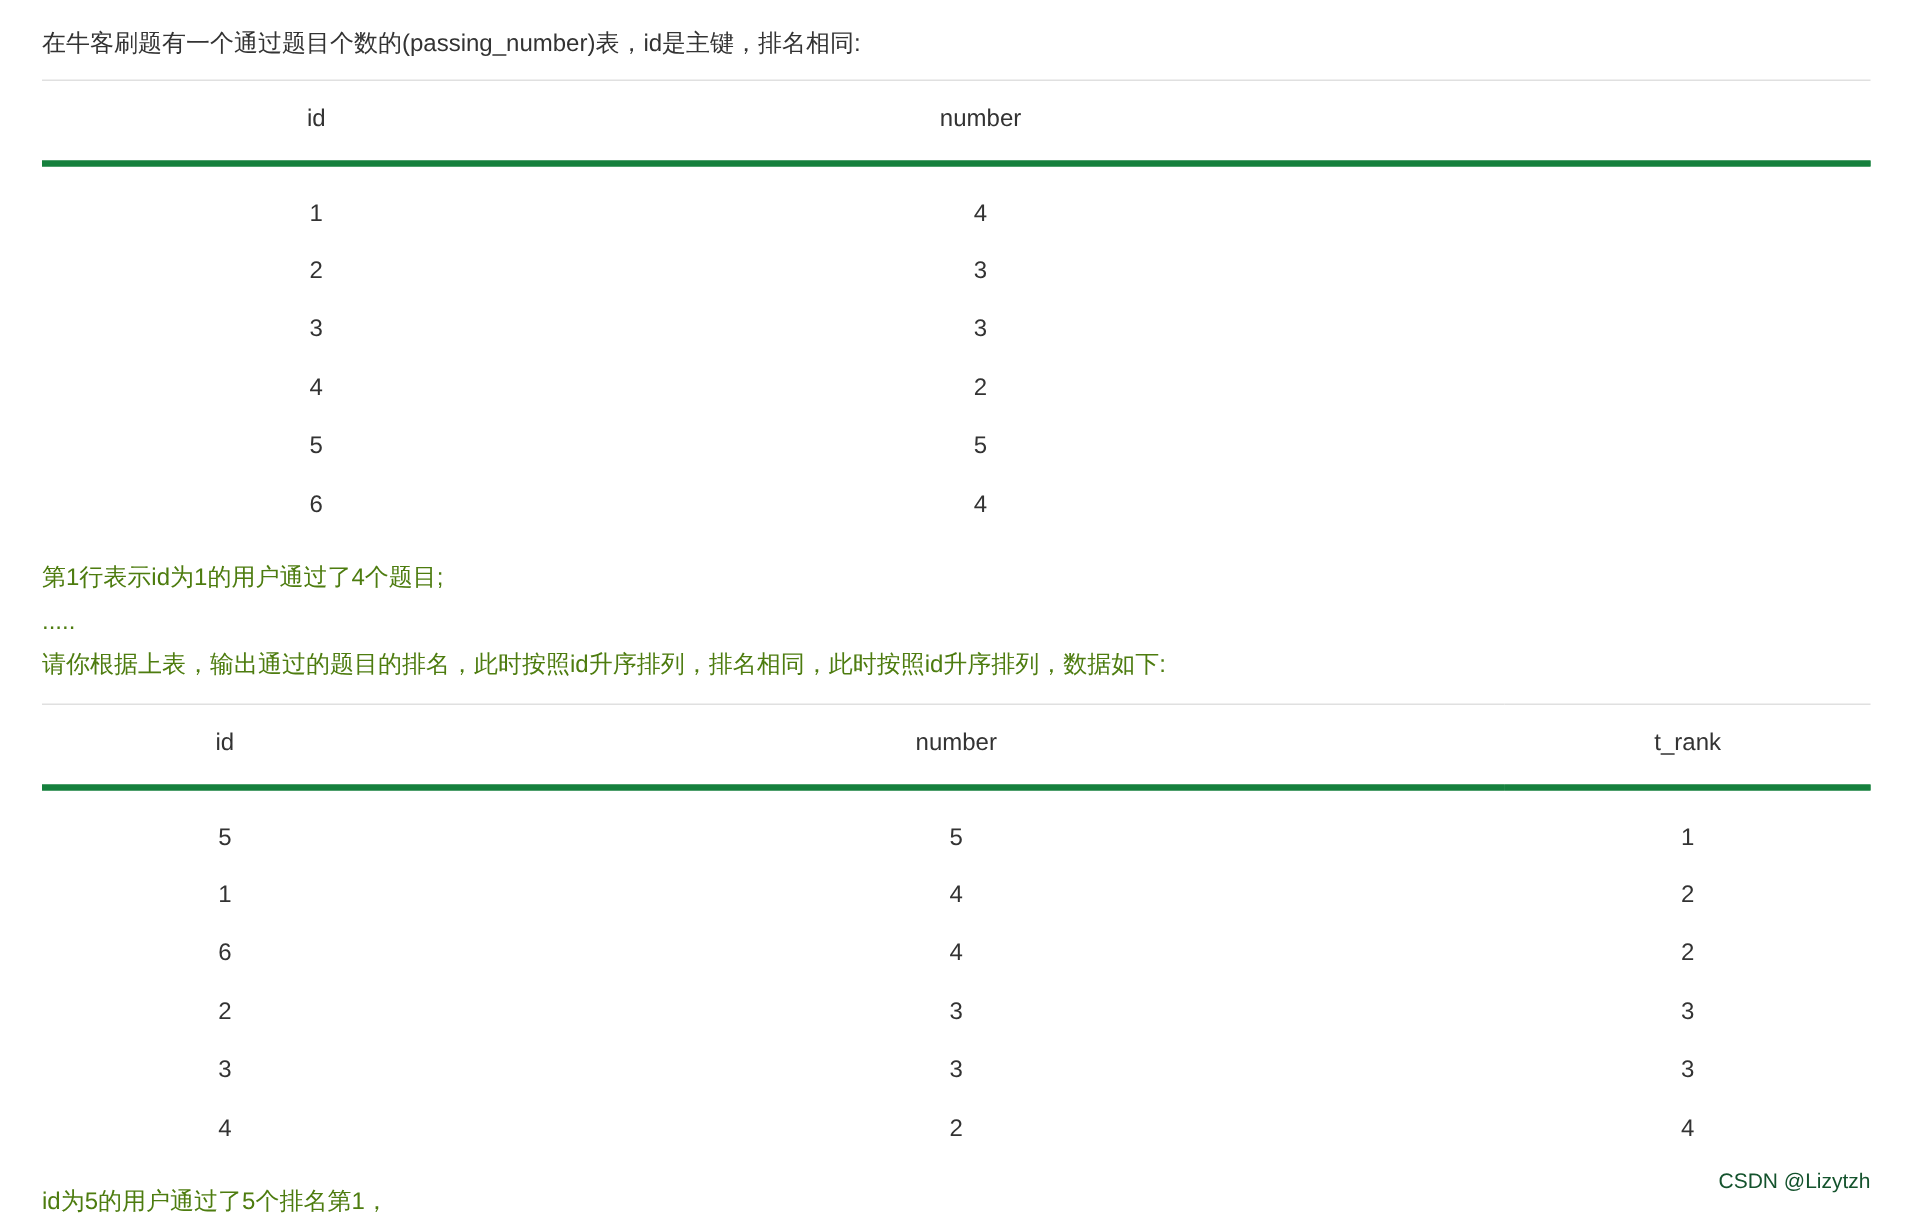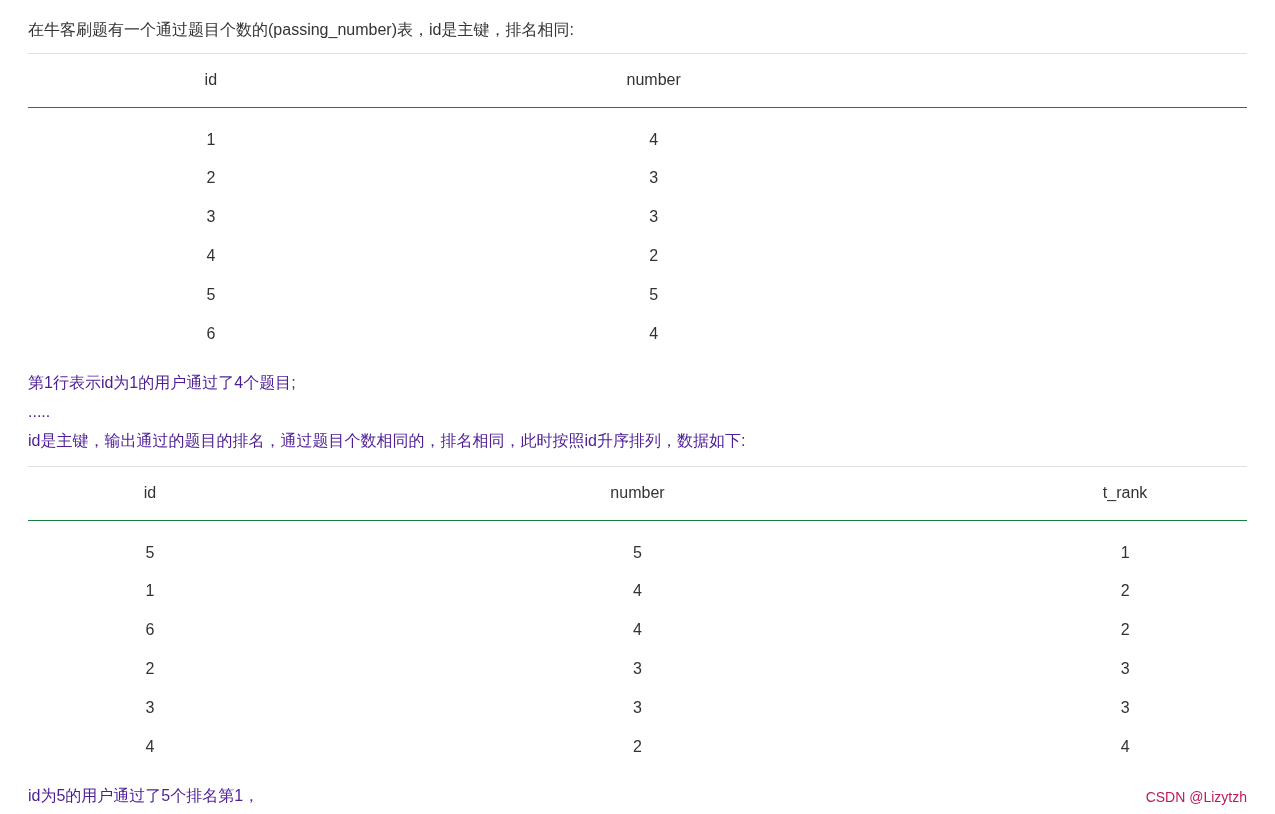--- a/index.html
+++ b/index.html
@@ -22,21 +22,21 @@
       margin-bottom: 8px;
       color: #333;
     }
     table {
       width: 100%;
       border-collapse: collapse;
       margin-bottom: 16px;
     }
     thead tr {
       border-top: 1px solid #e0e0e0;
-      border-bottom: 1px solid #15803d;
+      border-bottom: 4px solid #15803d;
     }
     th {
       text-align: center;
       font-weight: normal;
       padding: 12px 8px;
       color: #333;
     }
     tbody tr:first-child td {
       padding-top: 18px;
     }
@@ -63,27 +63,27 @@
       width: 60%;
     }
     .table2 th:nth-child(3),
     .table2 td:nth-child(3) {
       width: 20%;
     }
     .desc-block {
       margin-bottom: 10px;
     }
     .desc-line {
-      color: #4c1d95;
+      color: #4d7c0f;
     }
     .watermark {
       position: absolute;
-      bottom: 4px;
+      bottom: 14px;
       right: 28px;
-      color: #be185d;
+      color: #14532d;
       font-size: 14px;
       pointer-events: none;
     }
   </style>
 </head>
 <body>
 
 <div class="intro-text">在牛客刷题有一个通过题目个数的(passing_number)表，id是主键，排名相同:</div>
 
 <table class="table1">
@@ -117,21 +117,21 @@
     <tr>
       <td>6</td>
       <td>4</td>
     </tr>
   </tbody>
 </table>
 
 <div class="desc-block">
   <div class="desc-line">第1行表示id为1的用户通过了4个题目;</div>
   <div class="desc-line">.....</div>
-  <div class="desc-line">id是主键，输出通过的题目的排名，通过题目个数相同的，排名相同，此时按照id升序排列，数据如下:</div>
+  <div class="desc-line">请你根据上表，输出通过的题目的排名，此时按照id升序排列，排名相同，此时按照id升序排列，数据如下:</div>
 </div>
 
 <table class="table2">
   <thead>
     <tr>
       <th>id</th>
       <th>number</th>
       <th>t_rank</th>
     </tr>
   </thead>

